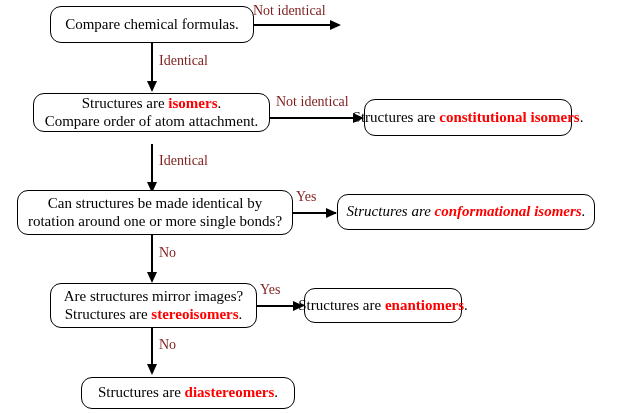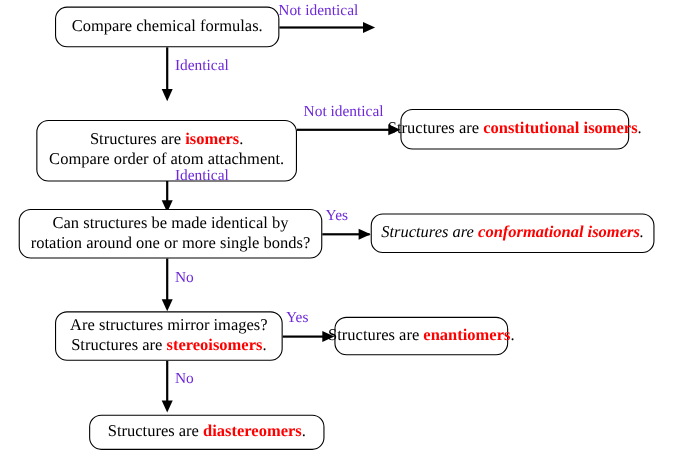--- a/index.html
+++ b/index.html
@@ -66,21 +66,21 @@
     width: 0;
     height: 0;
     border-top: 5.5px solid transparent;
     border-bottom: 5.5px solid transparent;
     border-left: 11px solid #000000;
     z-index: 2;
   }
   .edge-label {
     position: absolute;
     font-size: 14px;
-    color: #6d28d9;
+    color: #7f1d1d;
     white-space: nowrap;
     z-index: 4;
     background: transparent;
   }
 </style>
 </head>
 <body>
 
 <div id="canvas">
 
@@ -90,21 +90,21 @@
 
 
   <div class="hline" style="left:254px; top:24px; width:79px;"></div>
   <div class="arrow-right" style="left:330px; top:19.5px;"></div>
   <div class="edge-label" style="left:253px; top:3px;">Not identical</div>
 
   <div class="vline" style="left:151px; top:43px; height:42px;"></div>
   <div class="arrow-down" style="left:146.5px; top:81px;"></div>
   <div class="edge-label" style="left:159px; top:53px;">Identical</div>
 
-  <div class="node" style="left:33px; top:109px; width:237px; height:56px;">
+  <div class="node" style="left:33px; top:93px; width:237px; height:39px;">
     <span class="ln">
       <span>Structures are </span><span class="hl">isomers</span><span>.</span>
     </span>
     <span class="ln">Compare order of atom attachment.</span>
   </div>
 
   <div class="node" style="left:364px; top:99px; width:208px; height:37px;">
     <span class="ln">
       <span>Structures are </span><span class="hl">constitutional isomers</span><span>.</span>
     </span>

